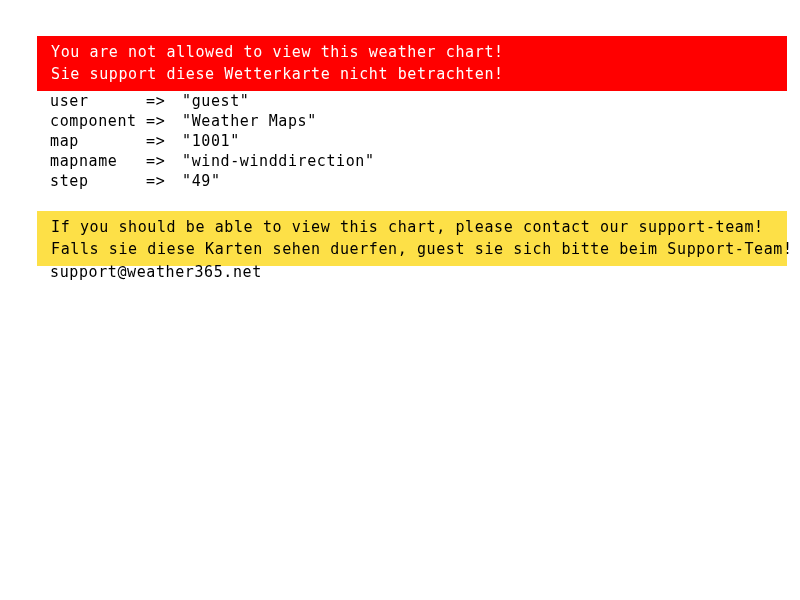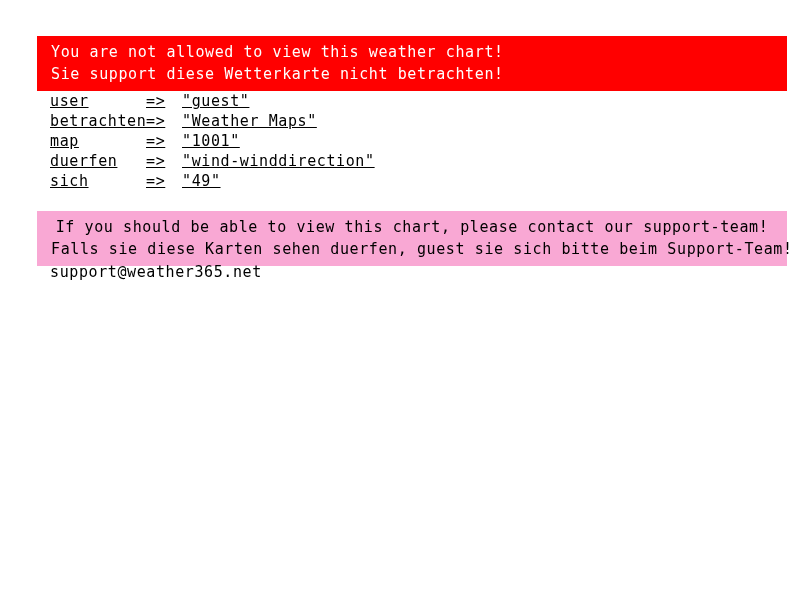--- a/index.html
+++ b/index.html
@@ -34,40 +34,38 @@
     letter-spacing: 0.6px;
     white-space: nowrap;
   }
   .banner-error {
     top: 24px;
     background: #ff0000;
     color: #ffffff;
   }
   .banner-info {
     top: 199px;
-    background: #f9a8d4;
+    background: #fde047;
     color: #000000;
-    text-align: center;
   }
   .banner-line {
     display: block;
   }
   .fields {
     position: absolute;
     left: 38px;
     top: 79px;
     font-size: 15px;
     line-height: 20px;
     letter-spacing: 0.6px;
   }
   .field-row {
     display: flex;
     align-items: center;
     height: 20px;
-    text-decoration: underline;
   }
   .field-key {
     width: 96px;
     flex: none;
     white-space: nowrap;
   }
   .field-arrow {
     width: 36px;
     flex: none;
     white-space: nowrap;
@@ -100,36 +98,36 @@
     <span class="banner-line">Sie support diese Wetterkarte nicht betrachten!</span>
   </div>
 
   <div class="fields">
     <div class="field-row">
       <span class="field-key">user</span>
       <span class="field-arrow">=&gt;</span>
       <span class="field-val">"guest"</span>
     </div>
     <div class="field-row">
-      <span class="field-key">betrachten</span>
+      <span class="field-key">component</span>
       <span class="field-arrow">=&gt;</span>
       <span class="field-val">"Weather Maps"</span>
     </div>
     <div class="field-row">
       <span class="field-key">map</span>
       <span class="field-arrow">=&gt;</span>
       <span class="field-val">"1001"</span>
     </div>
     <div class="field-row">
-      <span class="field-key">duerfen</span>
+      <span class="field-key">mapname</span>
       <span class="field-arrow">=&gt;</span>
       <span class="field-val">"wind-winddirection"</span>
     </div>
     <div class="field-row">
-      <span class="field-key">sich</span>
+      <span class="field-key">step</span>
       <span class="field-arrow">=&gt;</span>
       <span class="field-val">"49"</span>
     </div>
   </div>
 
   <div class="banner banner-info">
     <span class="banner-line">If you should be able to view this chart, please contact our support-team!</span>
     <span class="banner-line">Falls sie diese Karten sehen duerfen, guest sie sich bitte beim Support-Team!</span>
   </div>
 

